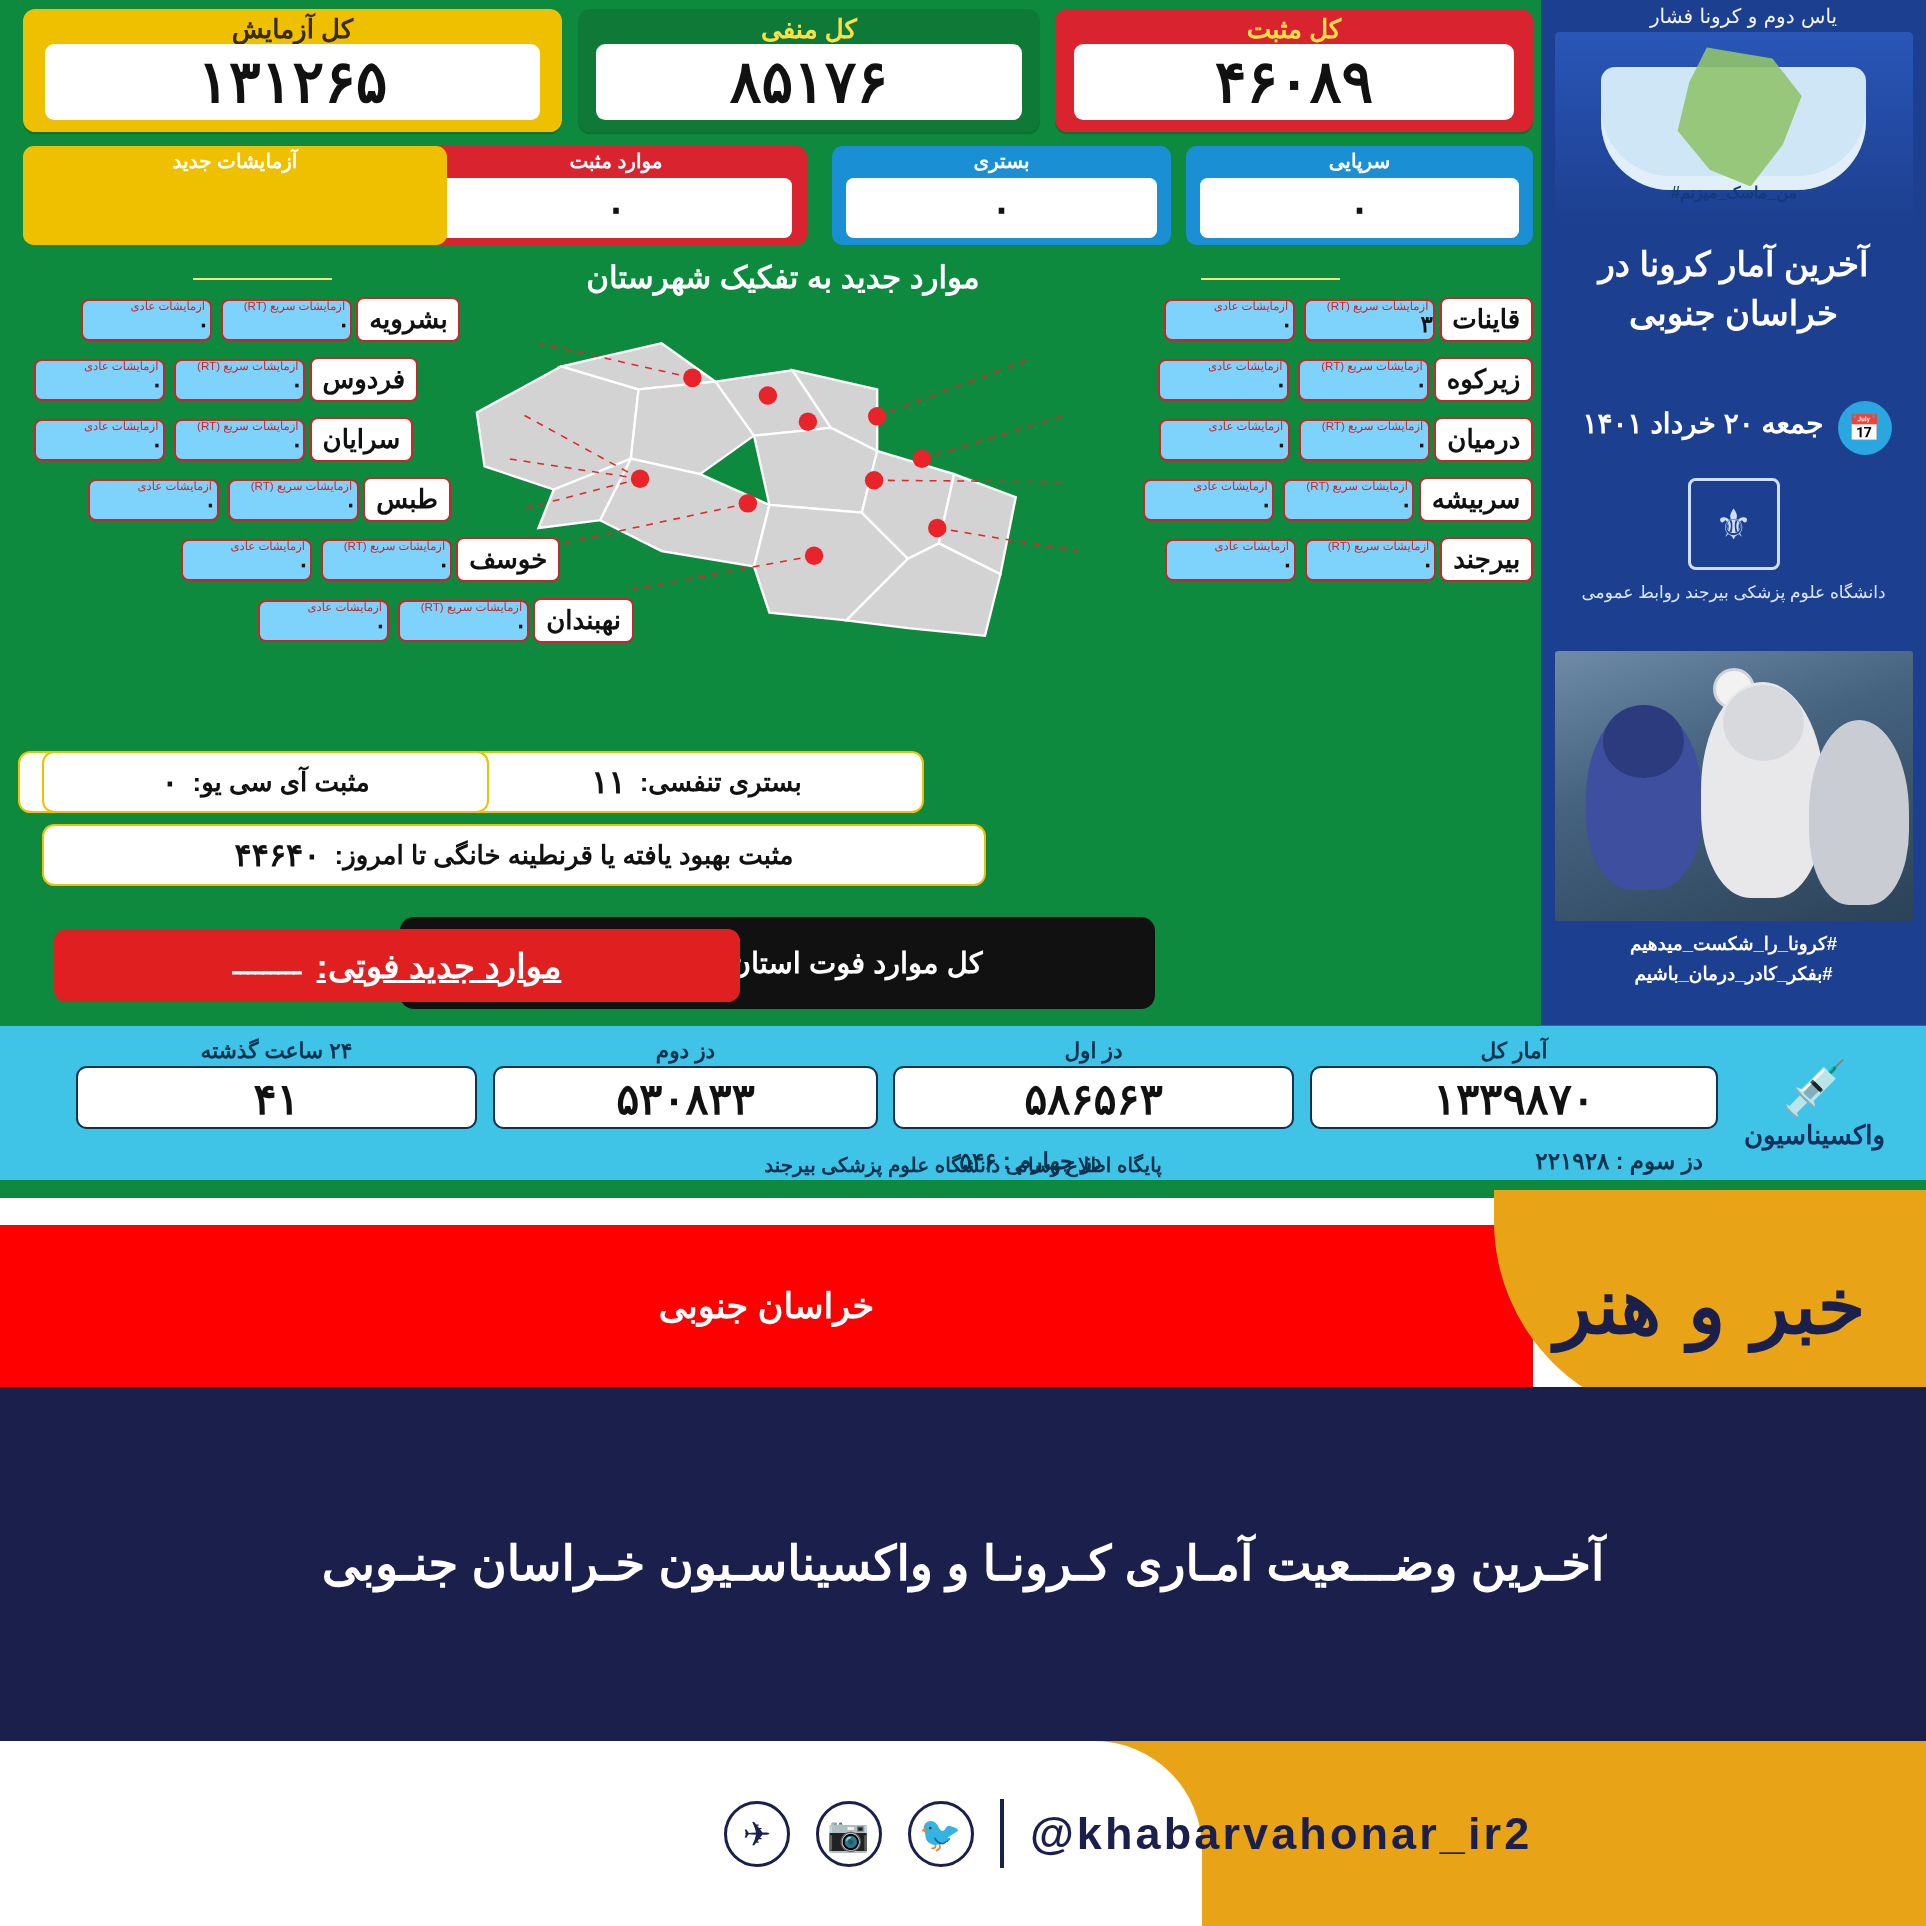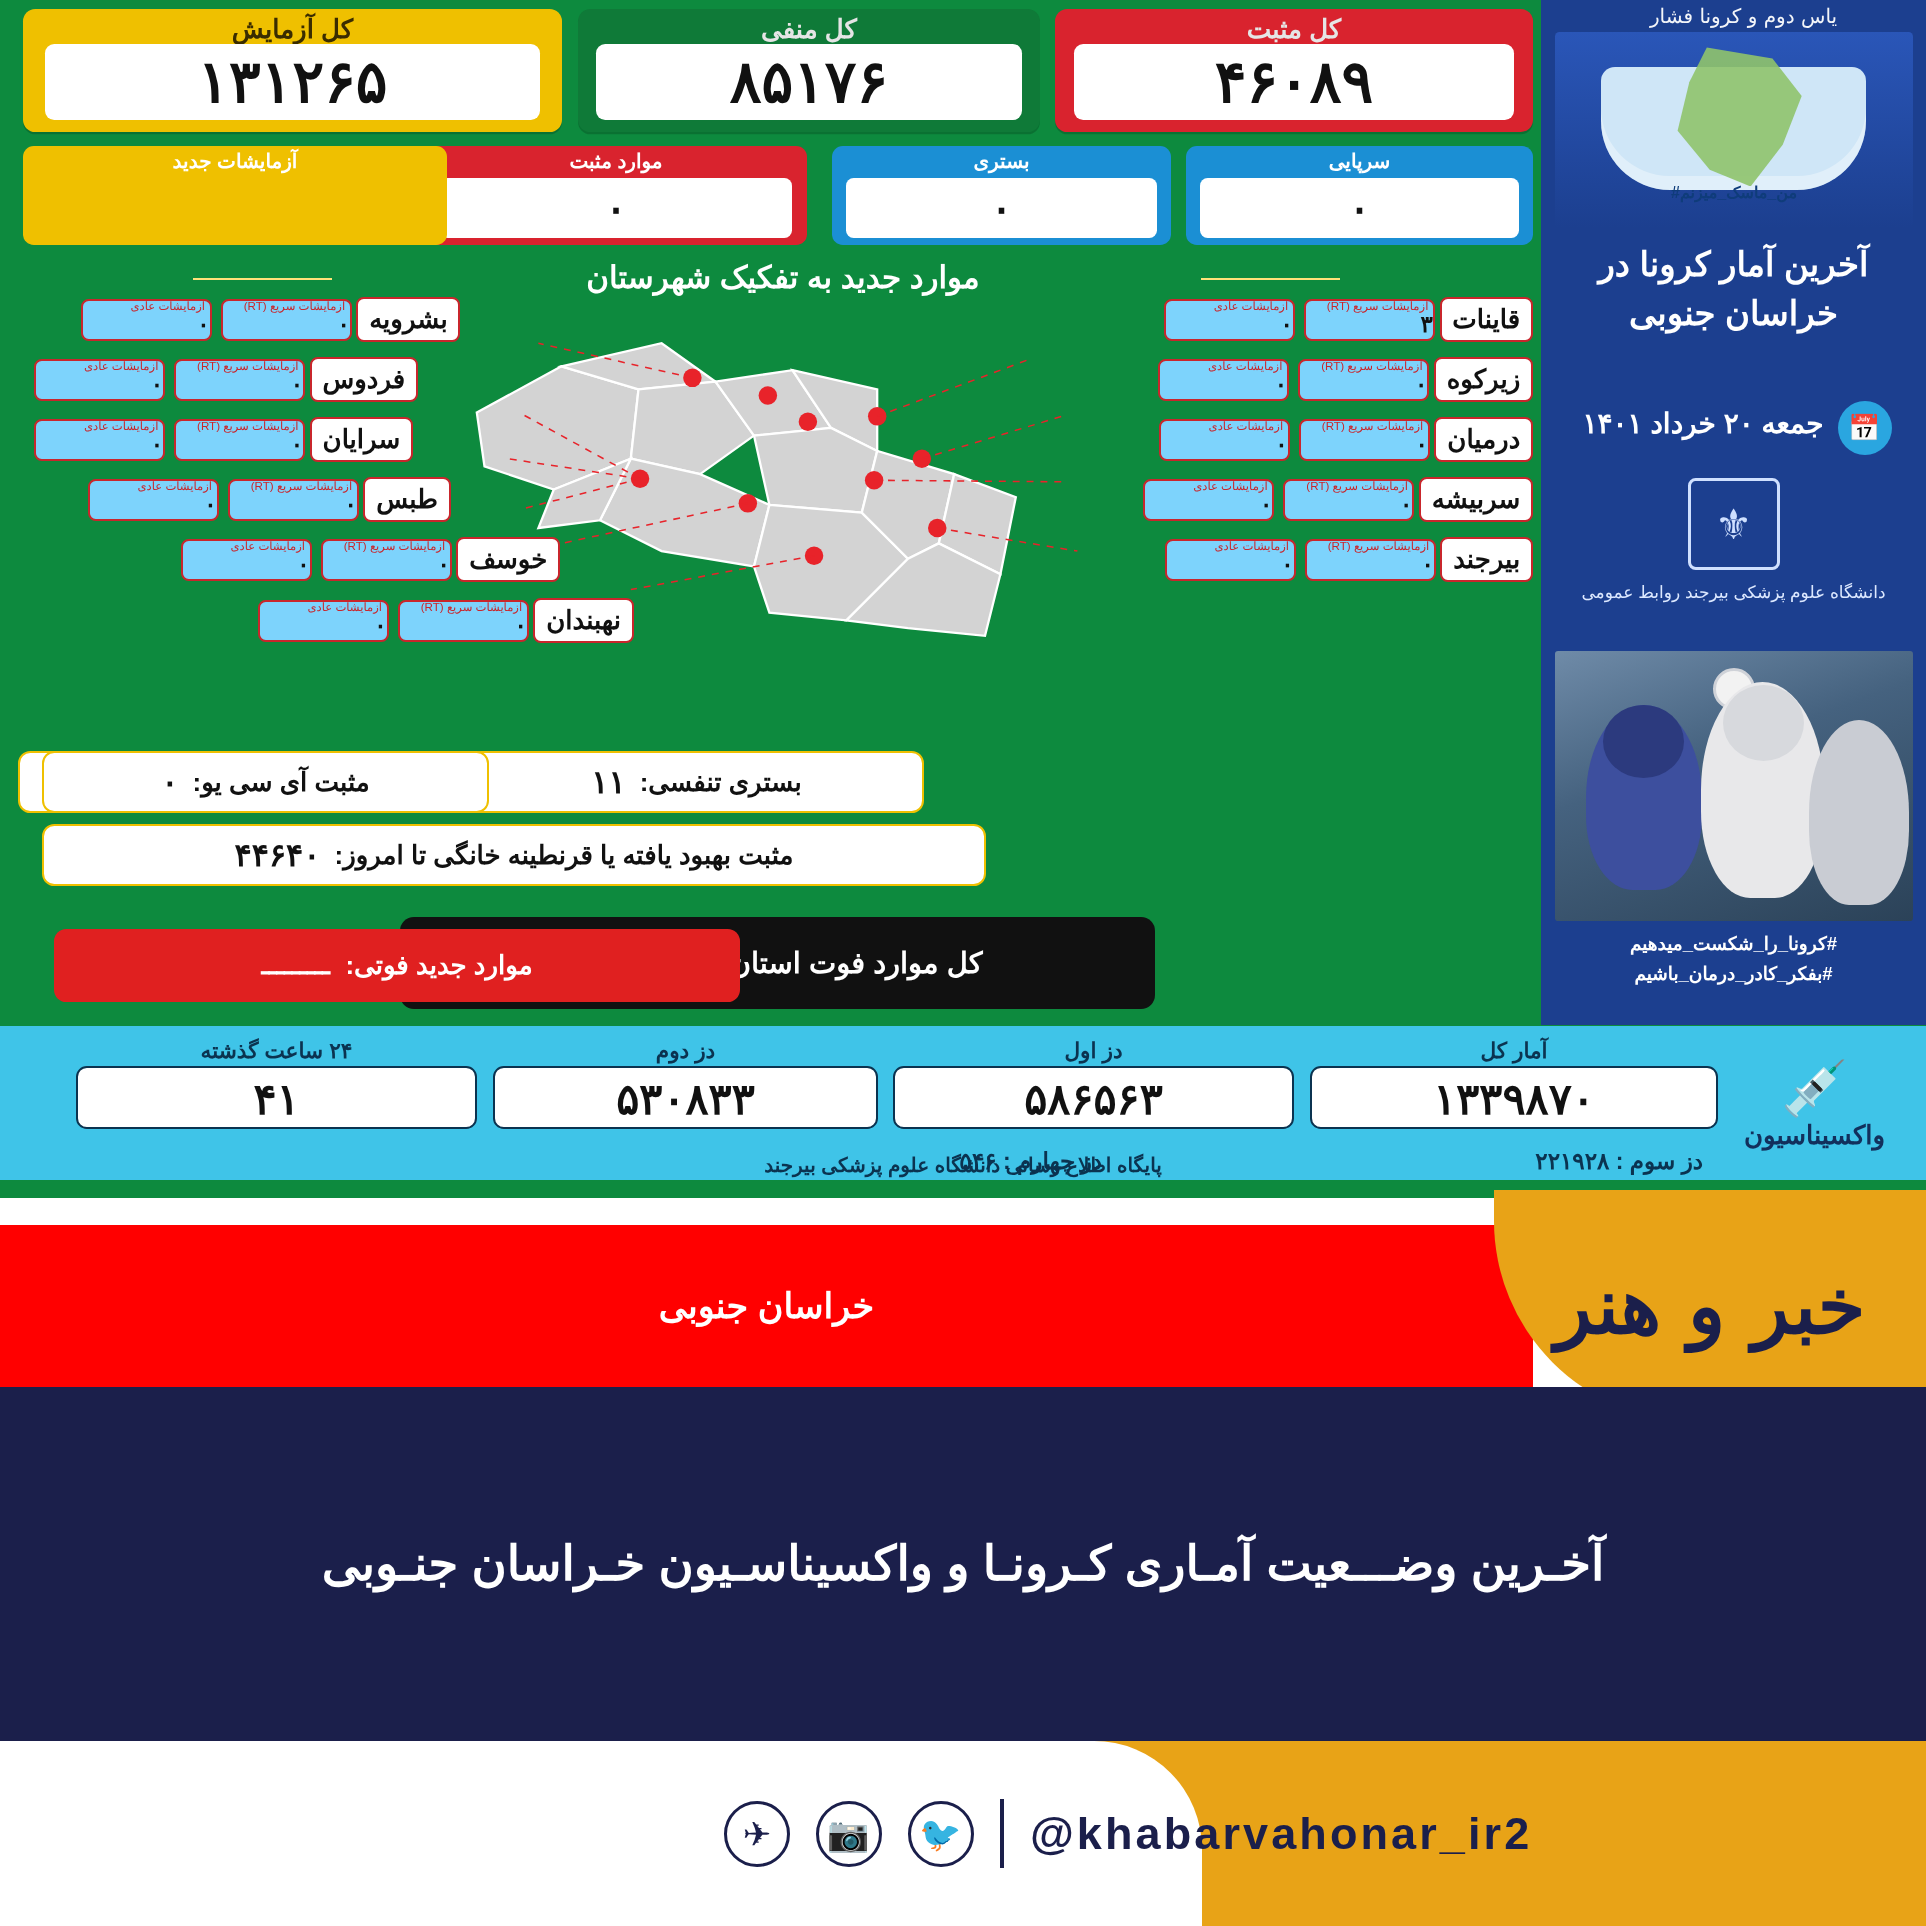--- a/index.html
+++ b/index.html
@@ -99,21 +99,21 @@
     position:absolute; top:929px; left:0; width:385px; text-align:center;
     color:#ffffff; font-size:18.5px; line-height:1.6; font-weight:bold;
   }
   .toprow { position:absolute; top:6.2px; right:393px; left:14px; height:131px; }
   .bigcard {
     position:absolute; top:3.1px; height:123px; border-radius:12.3px;
     box-shadow: 0 2.3px 0 rgba(0,0,0,.18);
   }
   .bigcard .lbl {
     position:absolute; top:4.6px; left:0; width:100%;
-    text-align:center; color:#e5e5e5; font-size:26px; font-weight:bold;
+    text-align:center; color:#fde047; font-size:26px; font-weight:bold;
   }
   .bigcard .val {
     position:absolute; top:35px; left:0; width:100%;
     text-align:center; background:#fff; margin:0 auto;
     width:92%; left:4%; height:76px; line-height:76px; border-radius:9.2px;
     font-size:59px; font-weight:bold; color:#111;
   }
   .c-red { background:#d9232e; }
   .c-green { background:#0f7a38; }
   .c-yellow { background:#efc000; }
@@ -182,21 +182,21 @@
   .deathbox {
     position:absolute; background:#111; border-radius:14px;
     display:flex; align-items:center; justify-content:center; direction:rtl; gap:18.5px;
   }
   .deathbox .k { color:#fff; font-size:29px; font-weight:bold; }
   .deathbox .v { color:#fff; font-size:48px; font-weight:bold; }
   .newdeath {
     position:absolute; background:#e02020; border-radius:12.3px;
     display:flex; align-items:center; justify-content:center; direction:rtl; gap:15.4px;
   }
-  .newdeath .k { color:#fff; font-size:26px; font-weight:bold; }
+  .newdeath .k { color:#fff; font-size:34px; font-weight:bold;text-decoration:underline; }
   .newdeath .v { color:#fff; font-size:26px; font-weight:bold; letter-spacing:-1.5px; }
 
   
   .vax {
     position:absolute; top:1026px; left:0; width:1926px; height:154px;
     background:#3fc4e8;
   }
   .vax-logo {
     position:absolute; top:14px; right:23px; width:177px; height:127px;
     display:flex; flex-direction:column; align-items:center; justify-content:center;

